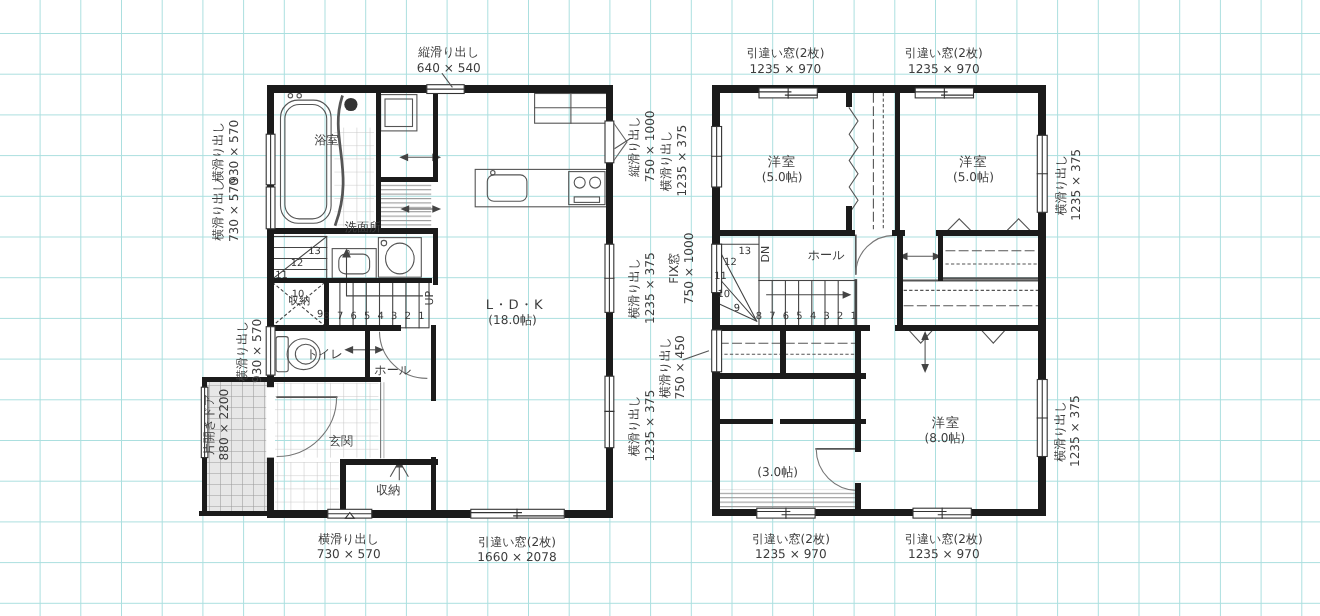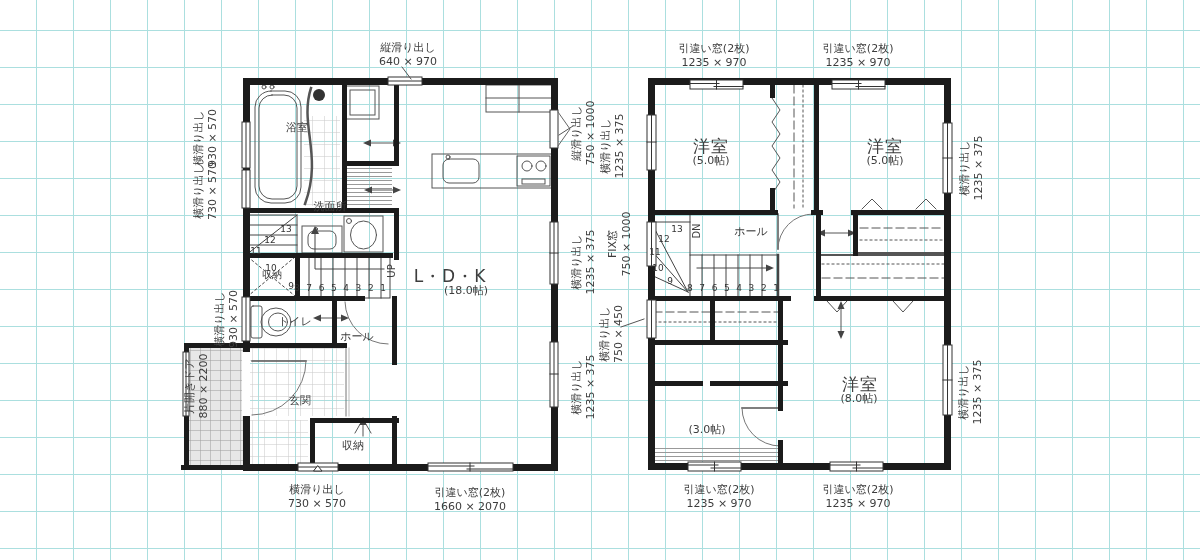--- a/index.html
+++ b/index.html
@@ -9,21 +9,21 @@
     background-image:
       linear-gradient(to right,#abdfdf 1px,transparent 1px),
       linear-gradient(to bottom,#abdfdf 1px,transparent 1px);
     background-size:37px 37px;background-position:36px 30px;
   }
   svg.lines{position:absolute;left:0;top:0;z-index:2}
   .lbl,.vlbl{position:absolute;font-size:11px;color:#3d3d3d;text-align:center;
     line-height:1.25;white-space:nowrap;z-index:3}
   .lbl{transform:translate(-50%,-50%)}
   .vlbl{transform:translate(-50%,-50%) rotate(-90deg)}
-  .rm{font-size:17px;letter-spacing:1px}
+  .rm{font-size:12px;letter-spacing:1px}
   .sm{font-size:10px}
   .drow{position:absolute;display:flex;justify-content:space-between;
     font-size:9px;color:#333;z-index:3}
   .wnum{position:absolute;transform:translate(-50%,-50%);font-size:9px;color:#333;z-index:3}
 </style>
 </head>
 <body>
 
 <div id="canvas">
 
@@ -269,21 +269,21 @@
     <g>
           <rect x="830" y="462" width="53" height="9" fill="#fff"></rect>
           <path d="M830,465 H860 M853,468 H883 M856.5,462 V471"></path>
         </g>
     <path d="M621,327 L644,319" stroke="#555"></path>
   </g>
 </svg>
 
 <div class="lbl" style="left:408px;top:55px">
   <div>縦滑り出し</div>
-      <div>640 × 970</div>
+      <div>640 × 540</div>
 </div>
 <div class="vlbl" style="left:206px;top:138px">
   <div>横滑り出し</div>
       <div>930 × 570</div>
 </div>
 <div class="vlbl" style="left:206px;top:191px">
   <div>横滑り出し</div>
       <div>730 × 570</div>
 </div>
 <div class="vlbl" style="left:227px;top:319px">
@@ -293,43 +293,43 @@
 <div class="vlbl" style="left:197px;top:386px">
   <div>片開きドア</div>
       <div>880 × 2200</div>
 </div>
 <div class="lbl" style="left:317px;top:497px">
   <div>横滑り出し</div>
       <div>730 × 570</div>
 </div>
 <div class="lbl" style="left:470px;top:500px">
   <div>引違い窓(2枚)</div>
-      <div>1660 × 2070</div>
+      <div>1660 × 2078</div>
 </div>
 <div class="vlbl" style="left:584px;top:133px">
   <div>縦滑り出し</div>
       <div>750 × 1000</div>
 </div>
 <div class="vlbl" style="left:584px;top:262px">
   <div>横滑り出し</div>
       <div>1235 × 375</div>
 </div>
 <div class="vlbl" style="left:584px;top:387px">
   <div>横滑り出し</div>
       <div>1235 × 375</div>
 </div>
 
 <div class="lbl" style="left:297px;top:128px">浴室</div>
 <div class="lbl" style="left:330px;top:207px">洗面所</div>
 <div class="lbl sm" style="left:272px;top:275px">収納</div>
 <div class="lbl" style="left:295px;top:322px">トイレ</div>
 <div class="lbl" style="left:357px;top:337px">ホール</div>
-<div class="lbl" style="left:300px;top:401px">玄関</div>
+<div class="lbl" style="left:310px;top:401px">玄関</div>
 <div class="lbl" style="left:353px;top:446px">収納</div>
-<div class="lbl rm" style="left:450px;top:277px">L・D・K</div>
+<div class="lbl rm" style="left:468px;top:277px">L・D・K</div>
 <div class="lbl" style="left:466px;top:291px">(18.0帖)</div>
 <div class="vlbl sm" style="left:392px;top:271px">UP</div>
 
 <div class="drow" style="left:294px;top:283px;width:92px">
   <span>8</span>
       <span>7</span>
   <span>6</span>
       <span>5</span>
   <span>4</span>
       <span>3</span>

